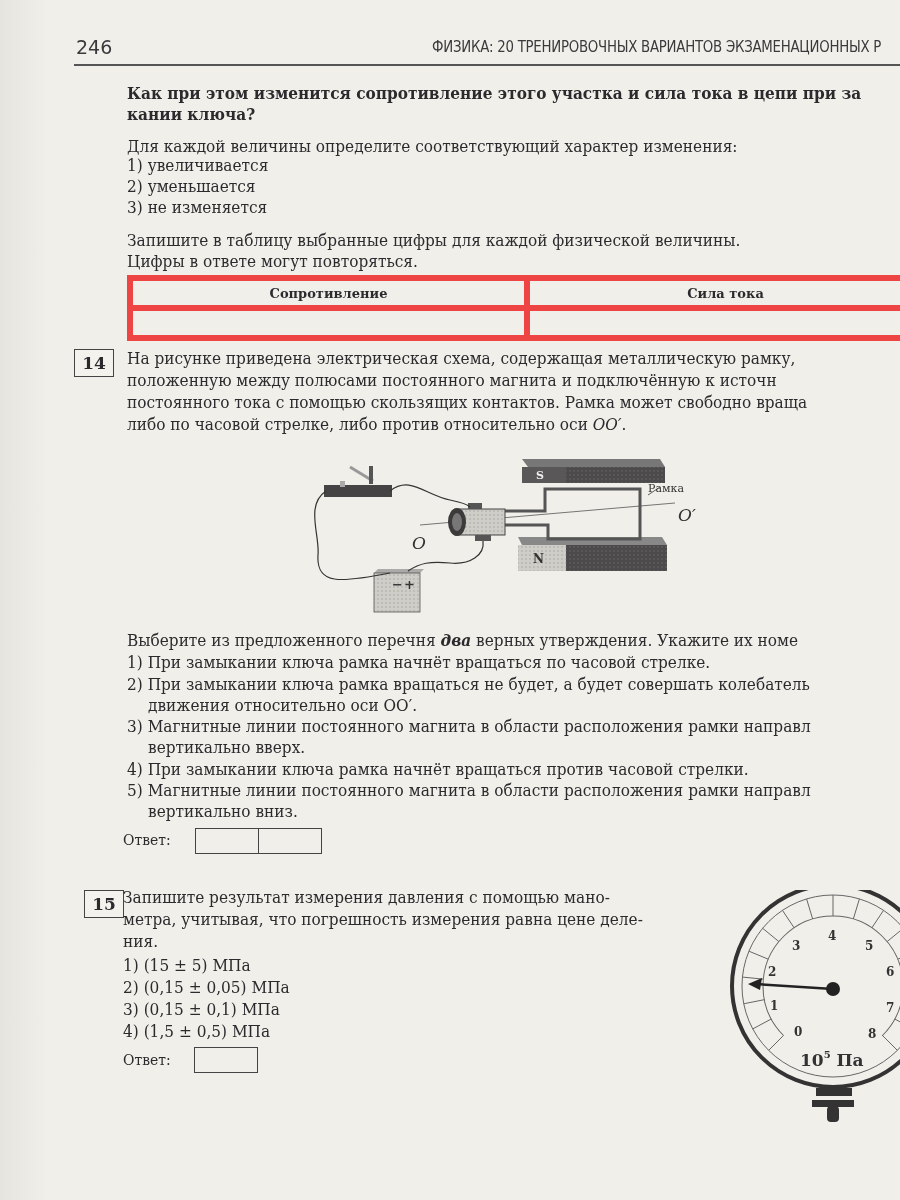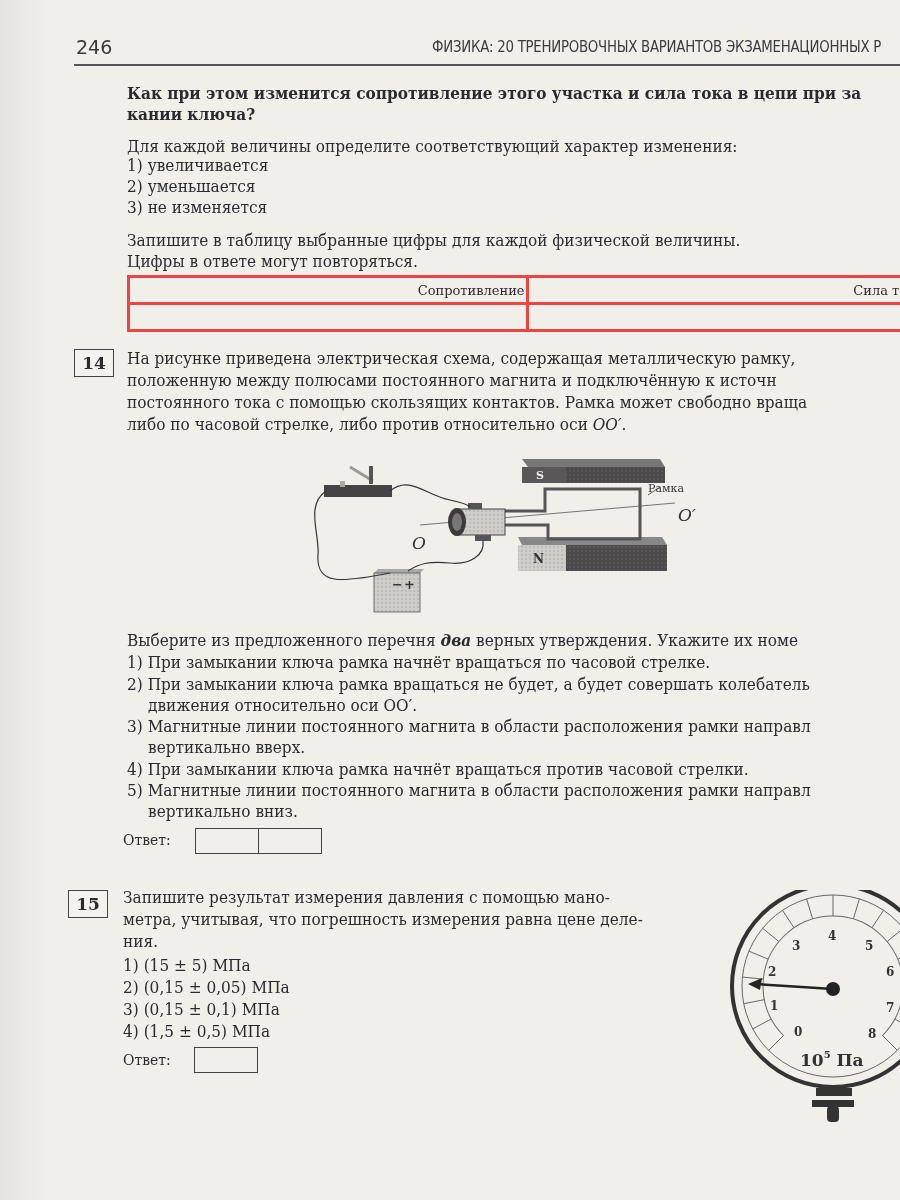--- a/index.html
+++ b/index.html
@@ -34,21 +34,21 @@
   .num-box {
     position: absolute; width: 38px; height: 26px; border: 1.5px solid #444;
     font-weight: bold; font-size: 17px; text-align: center; line-height: 26px;
     background: #f4f2ed;
   }
   table.answer-table {
     position: absolute; left: 127px; top: 275px; width: 800px;
     border-collapse: collapse; font-size: 13px;
   }
   table.answer-table td {
-    border: 3px solid #ef4444; height: 22px; text-align: right; font-weight: normal;
+    border: 6px solid #ef4444; height: 22px; text-align: center; font-weight: bold;
   }
   .answer-box {
     position: absolute; height: 24px; border: 1.3px solid #444; display: flex;
   }
   .answer-box .cell { width: 62px; height: 24px; }
   .answer-box .cell + .cell { border-left: 1.3px solid #444; }
   svg text { font-family: "DejaVu Serif", serif; }
 </style>
 </head>
 <body>
@@ -167,21 +167,21 @@
 <div class="text" style="left:127px;top:759px;">4) При замыкании ключа рамка начнёт вращаться против часовой стрелки.</div>
 <div class="text" style="left:127px;top:780px;">5) Магнитные линии постоянного магнита в области расположения рамки направл</div>
 <div class="text" style="left:148px;top:801px;">вертикально вниз.</div>
 
 <div class="text" style="left:123px;top:830px;font-size:15px;">Ответ:</div>
 <div class="answer-box" style="left:195px;top:828px;">
   <div class="cell"></div>
   <div class="cell"></div>
 </div>
 
-<div class="num-box" style="left:68px;top:890px;">15</div>
+<div class="num-box" style="left:84px;top:890px;">15</div>
 <div class="text" style="left:123px;top:887px;">Запишите результат измерения давления с помощью мано-</div>
 <div class="text" style="left:123px;top:909px;">метра, учитывая, что погрешность измерения равна цене деле-</div>
 <div class="text" style="left:123px;top:931px;">ния.</div>
 <div class="text" style="left:123px;top:955px;">1) (15 ± 5) МПа</div>
 <div class="text" style="left:123px;top:977px;">2) (0,15 ± 0,05) МПа</div>
 <div class="text" style="left:123px;top:999px;">3) (0,15 ± 0,1) МПа</div>
 <div class="text" style="left:123px;top:1021px;">4) (1,5 ± 0,5) МПа</div>
 
 <div class="text" style="left:123px;top:1050px;font-size:15px;">Ответ:</div>
 <div class="answer-box" style="left:194px;top:1047px;">

